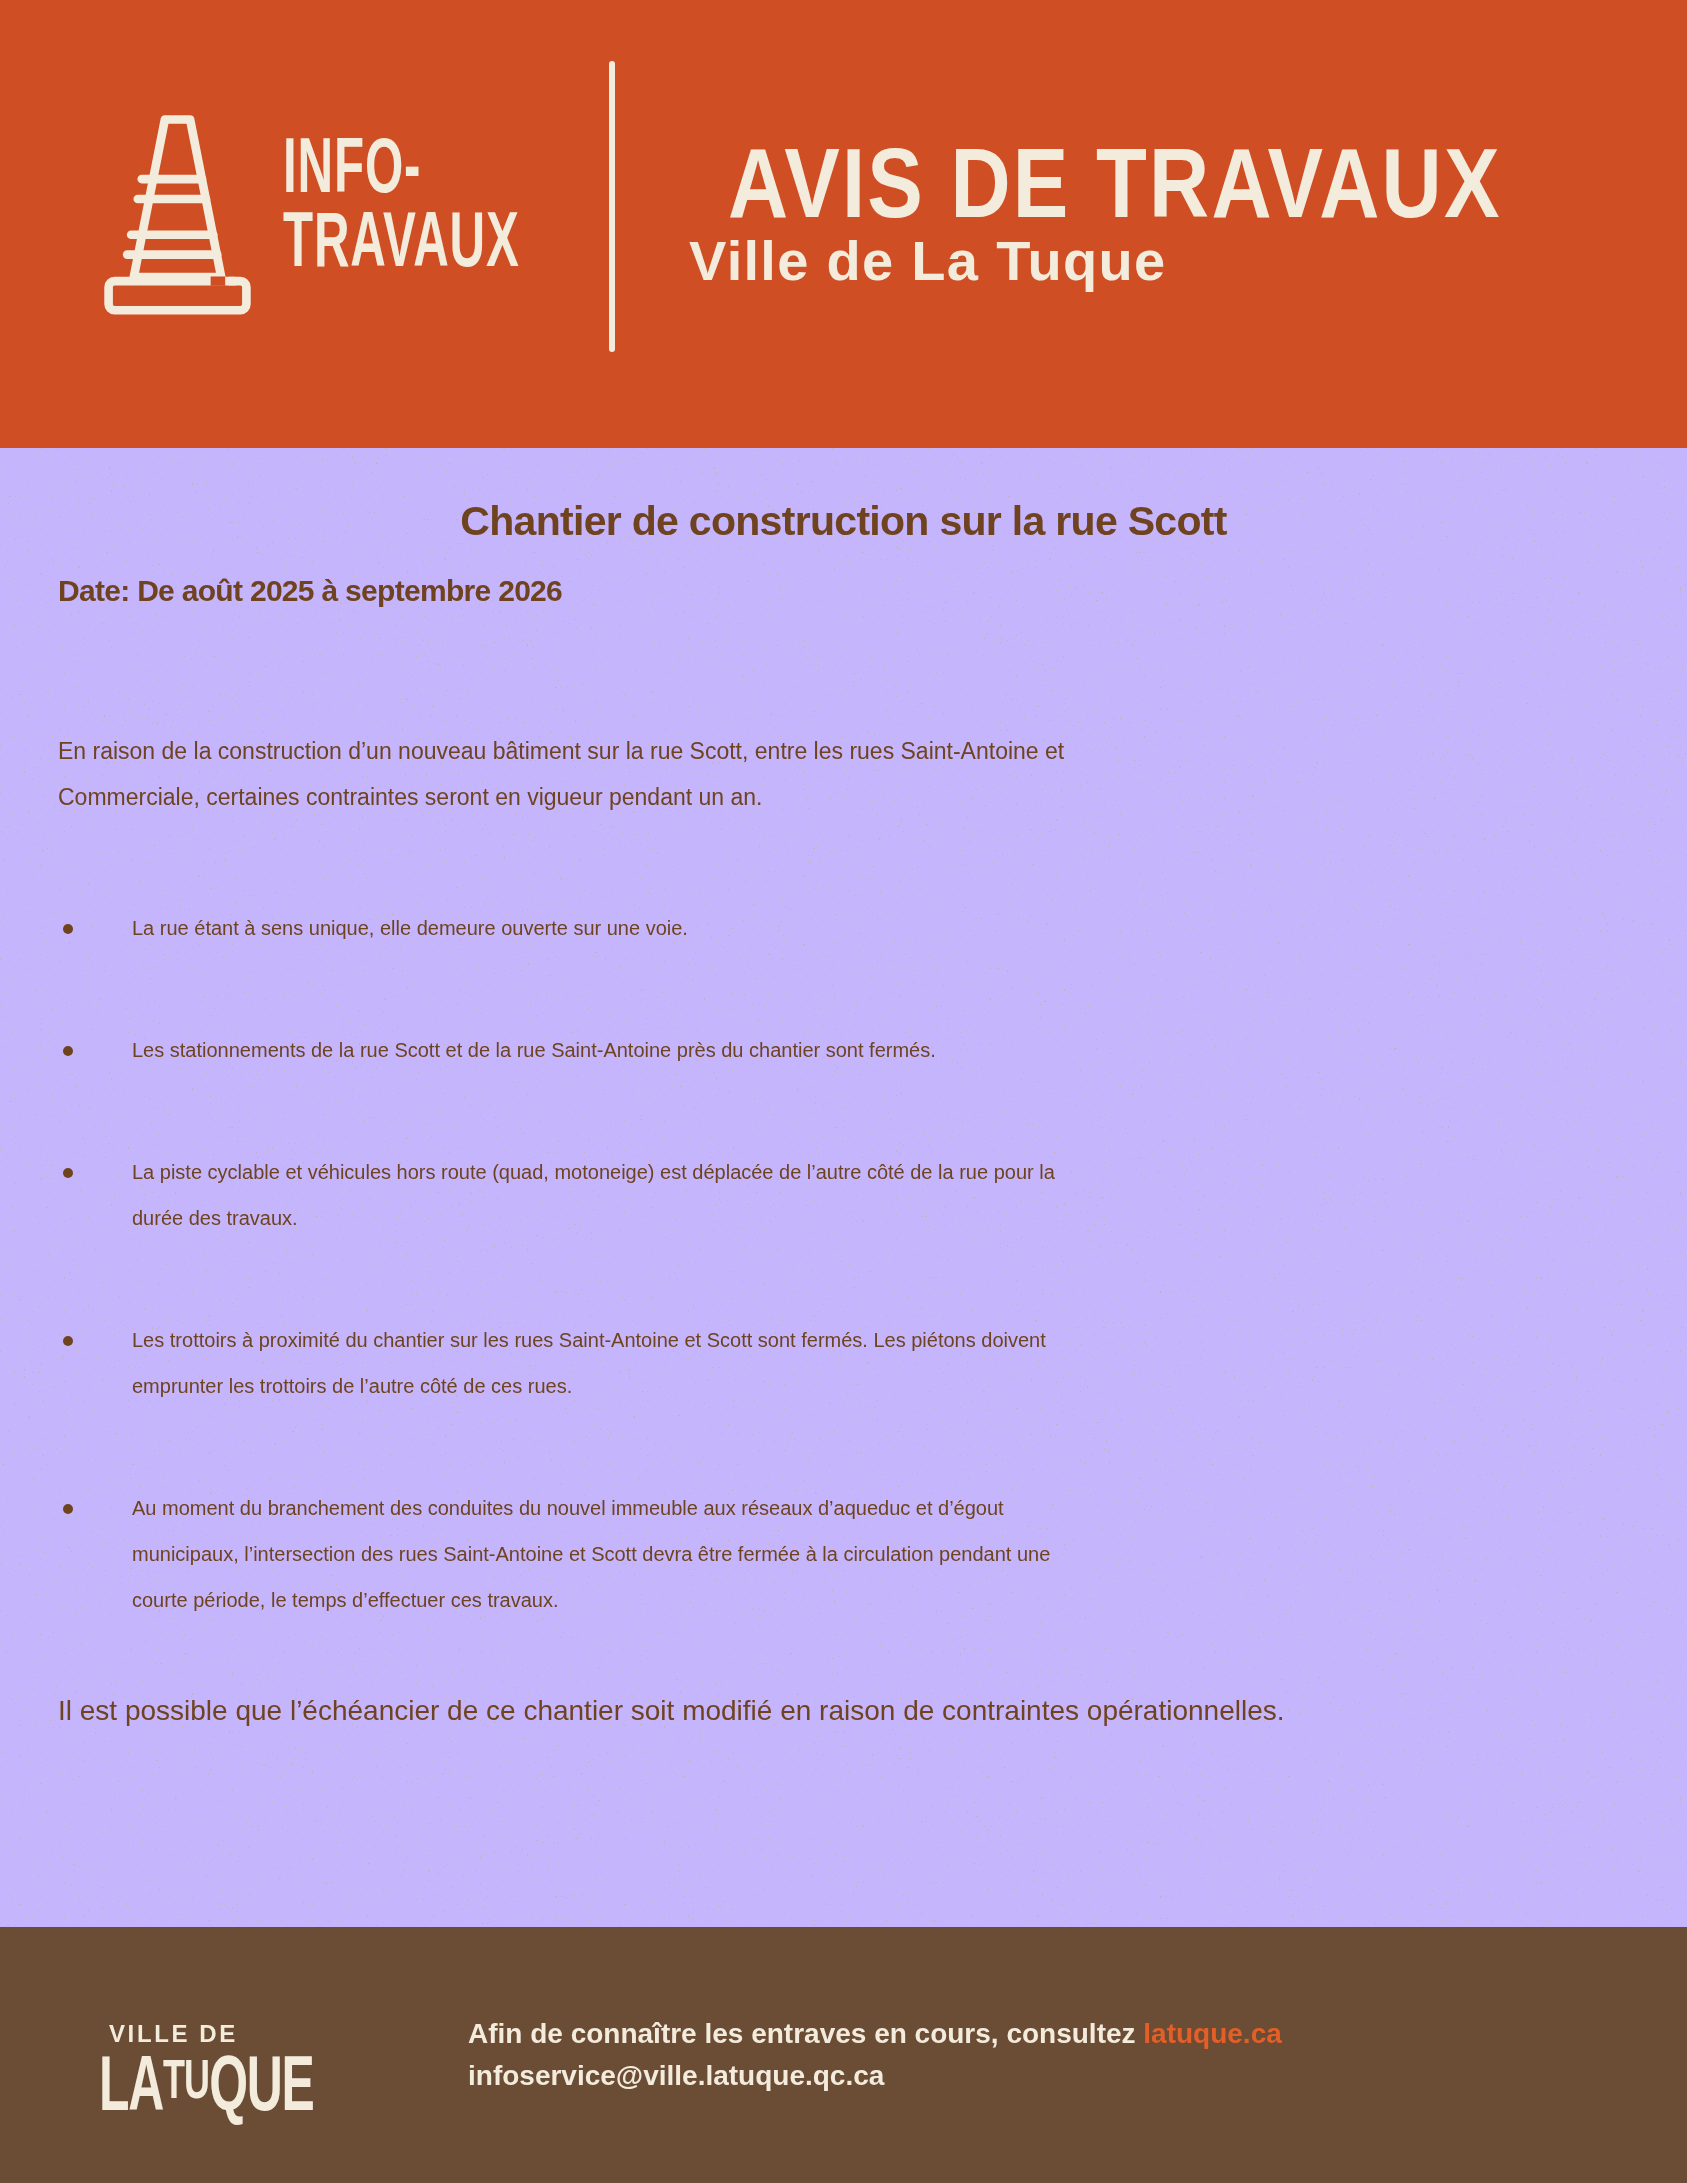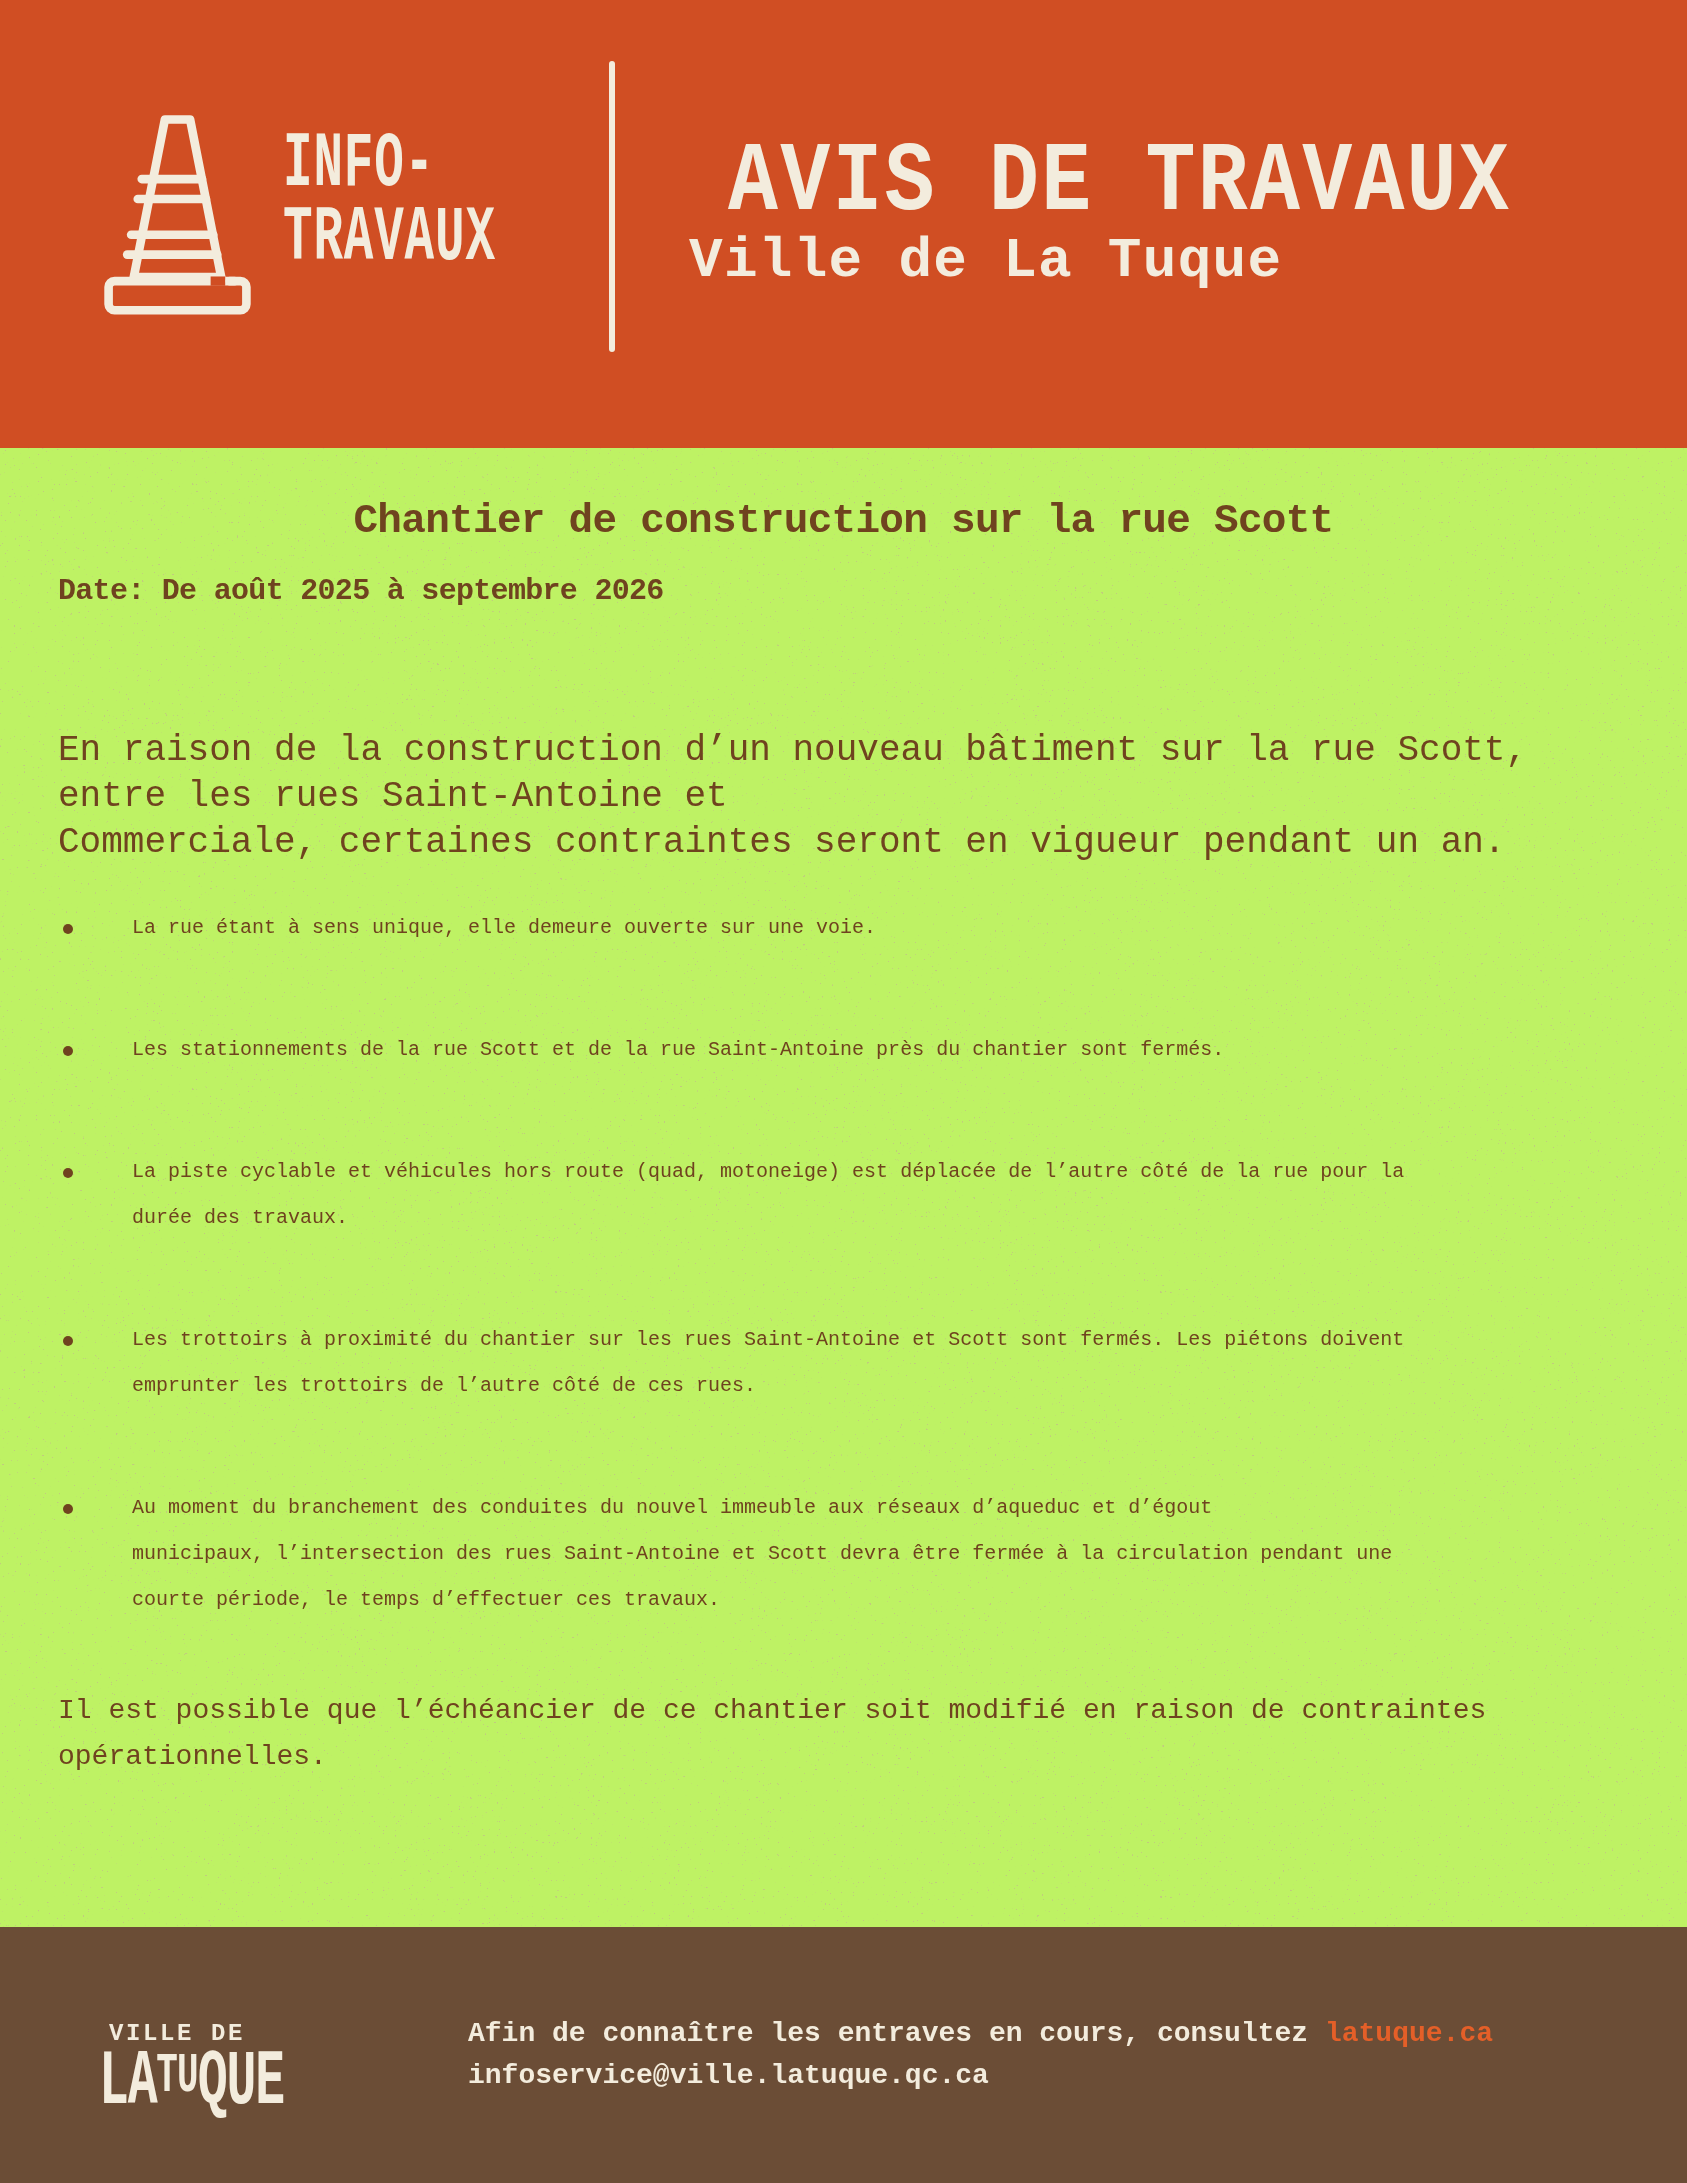--- a/index.html
+++ b/index.html
@@ -8,23 +8,23 @@
     --brown:#6b4d36;
     --cream:#f3ecdd;
     --ink:#6f431f;
     --link:#e45f28;
   }
   *{margin:0;padding:0;box-sizing:border-box;}
   html,body{background:#ffffff;}
   .page{
     position:relative;
     width:1687px;height:2183px;
-    background:#bef264;
+    background:#c4b5fd;
     overflow:hidden;
-    font-family:Liberation Mono, monospace;
+    font-family:Liberation Sans, sans-serif;
     color:var(--ink);
   }
 
   
   .header-band{
     position:absolute;left:0;top:0;width:1687px;height:448px;
     background:var(--orange);
   }
   .cone{
     position:absolute;left:98px;top:85px;width:159px;height:265px;
@@ -74,21 +74,21 @@
     letter-spacing:-0.7px;
   }
   .date-line{
     position:absolute;left:58px;top:126px;
     font-size:30px;font-weight:bold;
     letter-spacing:-0.7px;
     white-space:nowrap;
   }
   .intro{
     position:absolute;left:58px;top:280px;width:1542px;
-    font-size:36px;line-height:46px;
+    font-size:23px;line-height:46px;
     white-space:pre-line;
   }
   .constraints{
     position:absolute;left:58px;top:457px;width:1608px;
     list-style:none;
   }
   .constraints li{
     position:relative;
     padding-left:74px;
     font-size:20px;line-height:46px;

